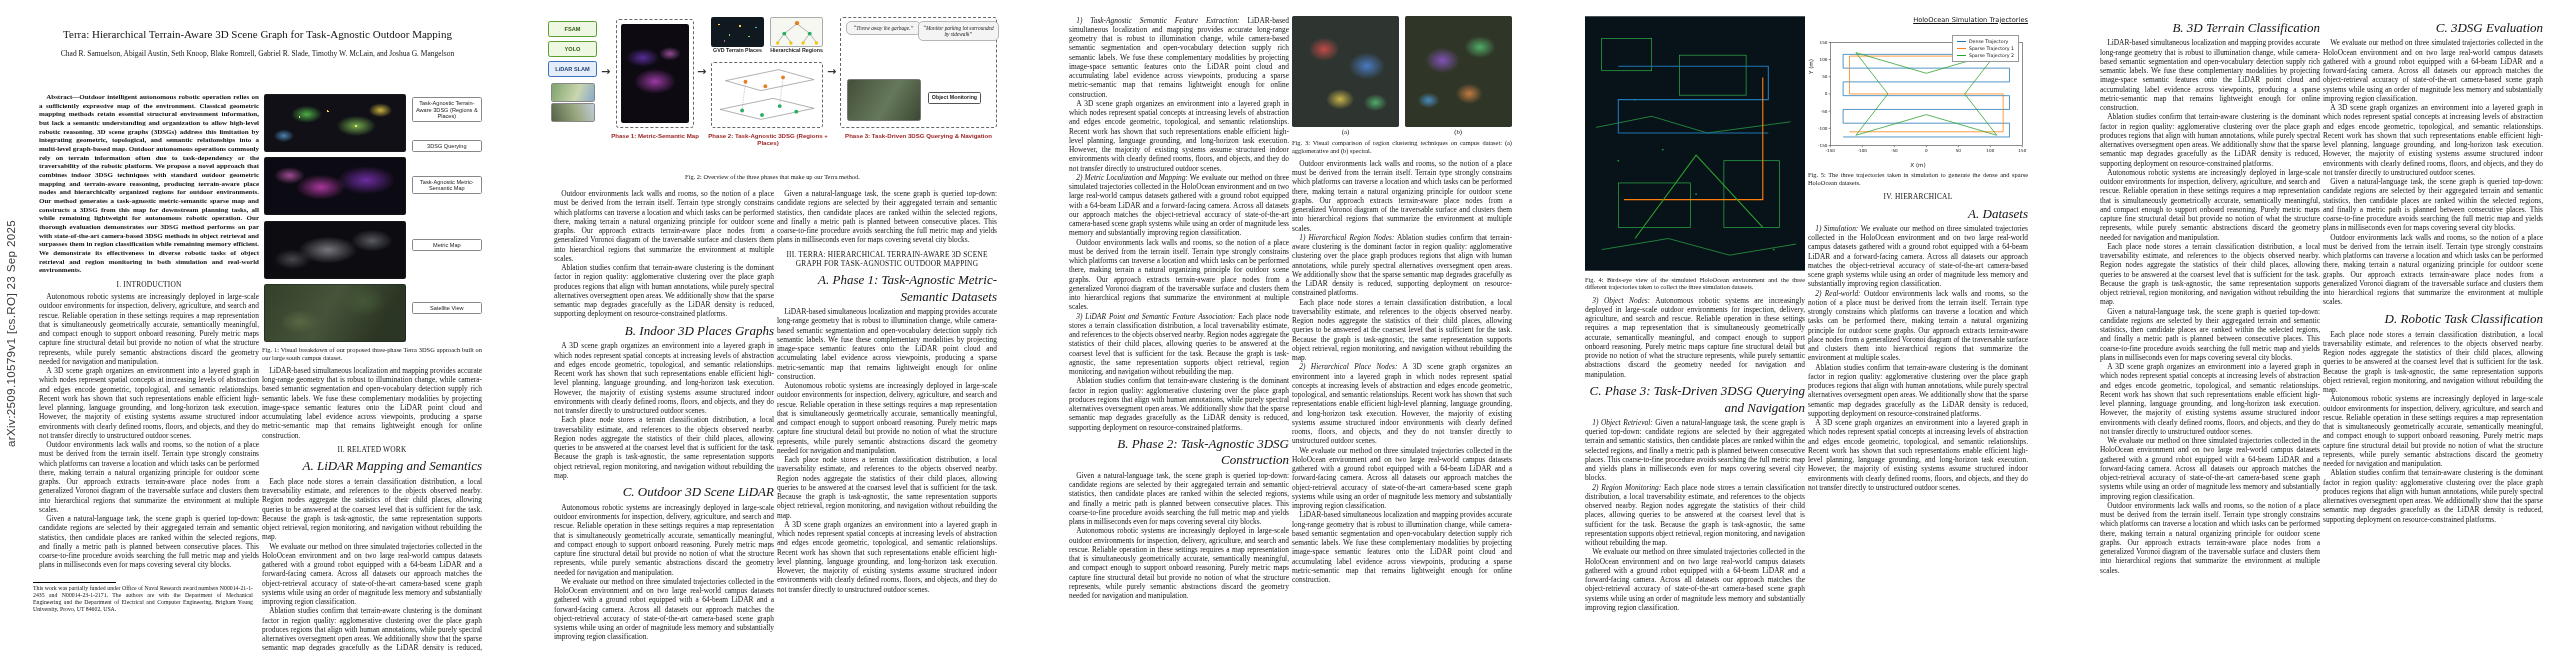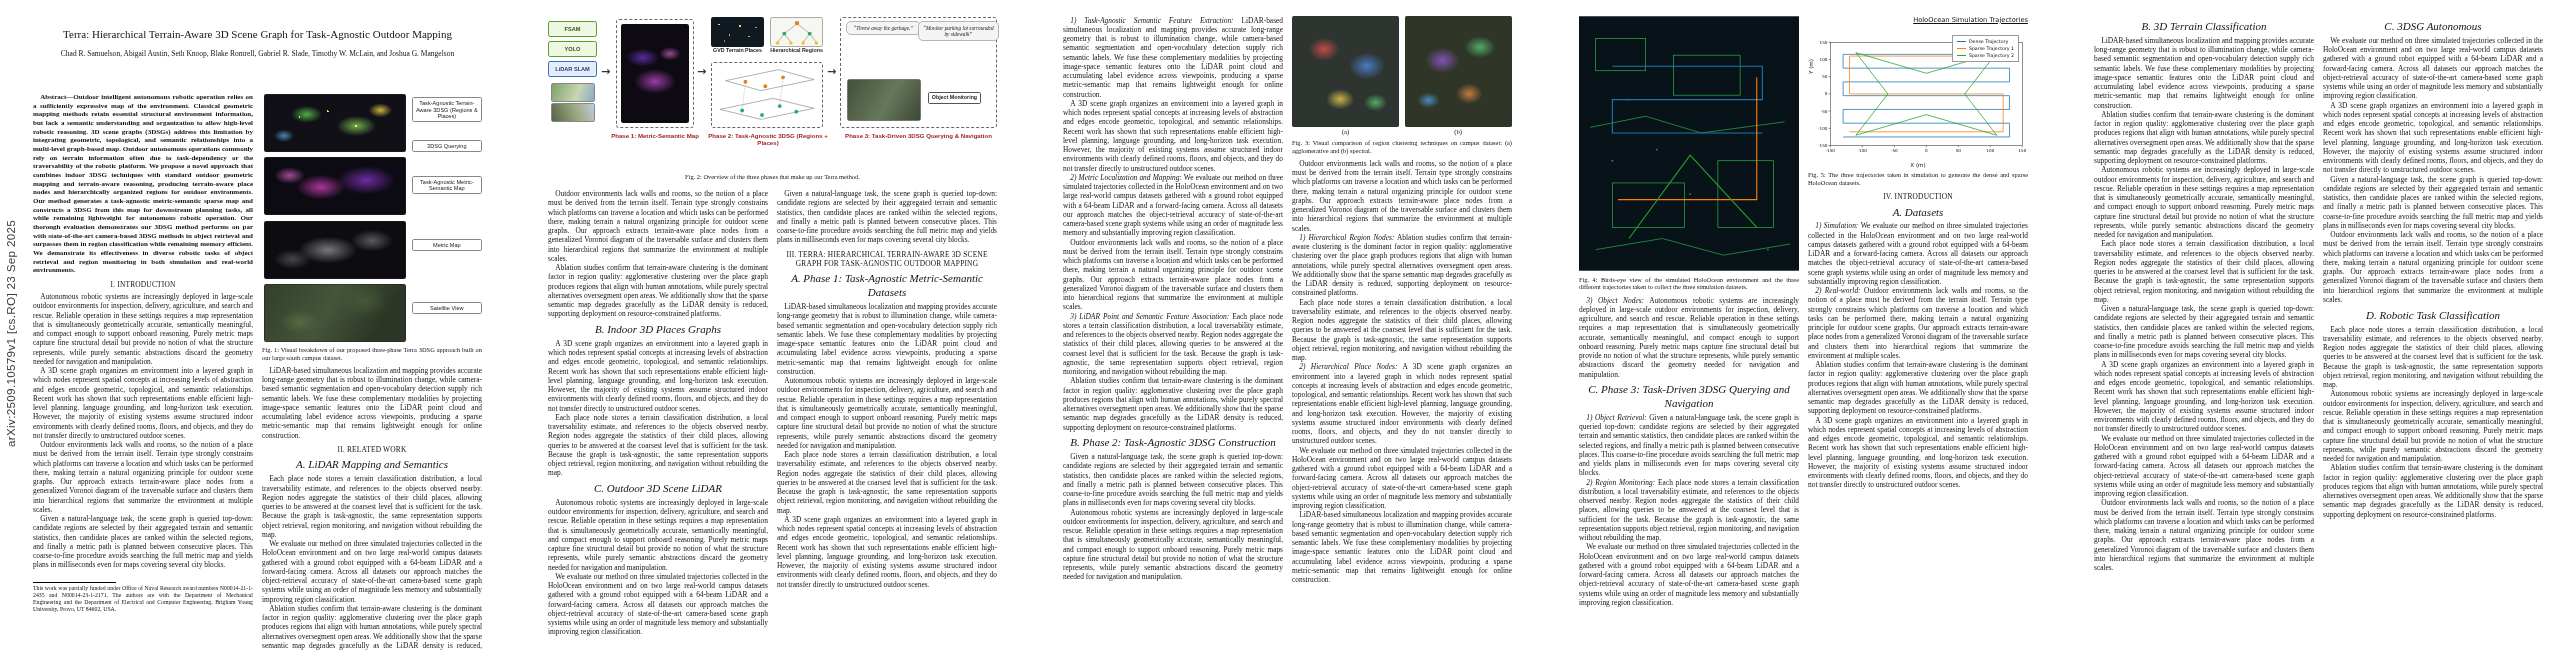--- a/index.html
+++ b/index.html
@@ -11,30 +11,30 @@
   .arxiv{position:absolute;left:4.4px;top:133px;height:400px;writing-mode:vertical-rl;
          transform:rotate(180deg);font-family:"Liberation Sans",sans-serif;font-size:11.7px;
          color:#3c3c3c;letter-spacing:0.3px;text-align:center;}
 
   .titleblock{position:absolute;left:33px;top:28px;width:449px;text-align:center;}
   .title{font-size:11px;font-weight:normal;line-height:1.18;margin:0 0 7.8px;}
   .authors{font-size:7.5px;margin:0;line-height:1.3;}
 
   .col{position:absolute;width:220px;overflow:hidden;text-align:justify;
        font-size:7.4px;line-height:1.25;}
-  .cl{left:33px}.cr{left:262px}
+  .cl{left:39px}.cr{left:262px}
   .p1c{top:93px;height:558px;}
   .p1l{top:93px;height:485px;}
   .fullc{top:15.6px;height:636px;}
   .p2c{top:189px;height:462px;}
 
   .bp{margin:0;text-indent:7.2px;}
   .abs{font-weight:bold;font-size:7px;line-height:1.24;margin:0 0 3.9px;text-indent:7.2px;}
   .sec{margin:5px 0 2.8px;text-align:center;font-size:7.4px;font-weight:normal;letter-spacing:0.2px;}
-  .sub{margin:4.4px 0 2.2px;font-size:11px;font-weight:normal;font-style:italic;text-align:center;}
+  .sub{margin:4.4px 0 2.2px;font-size:13px;font-weight:normal;font-style:italic;text-align:right;}
   .ri{font-style:italic;}
   .cap{font-size:6.4px;line-height:1.22;margin:2.8px 0 4.4px;text-align:justify;}
   .capc{text-align:center;}
 
   .fnote{position:absolute;left:33px;top:582px;width:220px;font-size:5.8px;line-height:1.2;text-align:justify;}
   .fnrule{width:83px;border-top:0.6px solid #000;margin-bottom:1.7px;}
 
   
   .fig1{position:relative;height:250px;margin-bottom:2.2px;}
   .tile{position:absolute;left:2.2px;width:142px;height:58px;border-radius:2.2px;box-shadow:0 0 0 0.6px #222 inset;}
@@ -366,21 +366,21 @@
           </svg>
         <div class="ylab">Y (m)</div>
         <div class="xlab">X (m)</div>
         <div class="legend">
           <div class="lgrow"><span class="sw" style="background: rgb(31, 119, 180);"></span><span>Dense Trajectory</span></div>
           <div class="lgrow"><span class="sw" style="background: rgb(255, 127, 14);"></span><span>Sparse Trajectory 1</span></div>
           <div class="lgrow"><span class="sw" style="background: rgb(44, 160, 44);"></span><span>Sparse Trajectory 2</span></div>
         </div>
       </div>
       <p class="cap">Fig. 5: The three trajectories taken in simulation to generate the dense and sparse HoloOcean datasets.</p>
-      <h2 class="sec">IV. INTRODUCTION</h2>
+      <h2 class="sec">IV. HIERARCHICAL</h2>
       <h3 class="sub">A. Datasets</h3>
       <p class="bp"><span class="ri">1) Simulation:</span> <span>We evaluate our method on three simulated trajectories collected in the HoloOcean environment and on two large real-world campus datasets gathered with a ground robot equipped with a 64-beam LiDAR and a forward-facing camera. Across all datasets our approach matches the object-retrieval accuracy of state-of-the-art camera-based scene graph systems while using an order of magnitude less memory and substantially improving region classification.</span></p>
       <p class="bp"><span class="ri">2) Real-world:</span> <span>Outdoor environments lack walls and rooms, so the notion of a place must be derived from the terrain itself. Terrain type strongly constrains which platforms can traverse a location and which tasks can be performed there, making terrain a natural organizing principle for outdoor scene graphs. Our approach extracts terrain-aware place nodes from a generalized Voronoi diagram of the traversable surface and clusters them into hierarchical regions that summarize the environment at multiple scales.</span></p>
       <p class="bp">Ablation studies confirm that terrain-aware clustering is the dominant factor in region quality: agglomerative clustering over the place graph produces regions that align with human annotations, while purely spectral alternatives oversegment open areas. We additionally show that the sparse semantic map degrades gracefully as the LiDAR density is reduced, supporting deployment on resource-constrained platforms.</p>
       <p class="bp">A 3D scene graph organizes an environment into a layered graph in which nodes represent spatial concepts at increasing levels of abstraction and edges encode geometric, topological, and semantic relationships. Recent work has shown that such representations enable efficient high-level planning, language grounding, and long-horizon task execution. However, the majority of existing systems assume structured indoor environments with clearly defined rooms, floors, and objects, and they do not transfer directly to unstructured outdoor scenes.</p>
     </div>
   </div>
 
   <div class="page" id="pg5">
     <div class="col cl fullc">
@@ -388,21 +388,21 @@
       <p class="bp">LiDAR-based simultaneous localization and mapping provides accurate long-range geometry that is robust to illumination change, while camera-based semantic segmentation and open-vocabulary detection supply rich semantic labels. We fuse these complementary modalities by projecting image-space semantic features onto the LiDAR point cloud and accumulating label evidence across viewpoints, producing a sparse metric-semantic map that remains lightweight enough for online construction.</p>
       <p class="bp">Ablation studies confirm that terrain-aware clustering is the dominant factor in region quality: agglomerative clustering over the place graph produces regions that align with human annotations, while purely spectral alternatives oversegment open areas. We additionally show that the sparse semantic map degrades gracefully as the LiDAR density is reduced, supporting deployment on resource-constrained platforms.</p>
       <p class="bp">Autonomous robotic systems are increasingly deployed in large-scale outdoor environments for inspection, delivery, agriculture, and search and rescue. Reliable operation in these settings requires a map representation that is simultaneously geometrically accurate, semantically meaningful, and compact enough to support onboard reasoning. Purely metric maps capture fine structural detail but provide no notion of what the structure represents, while purely semantic abstractions discard the geometry needed for navigation and manipulation.</p>
       <p class="bp">Each place node stores a terrain classification distribution, a local traversability estimate, and references to the objects observed nearby. Region nodes aggregate the statistics of their child places, allowing queries to be answered at the coarsest level that is sufficient for the task. Because the graph is task-agnostic, the same representation supports object retrieval, region monitoring, and navigation without rebuilding the map.</p>
       <p class="bp">Given a natural-language task, the scene graph is queried top-down: candidate regions are selected by their aggregated terrain and semantic statistics, then candidate places are ranked within the selected regions, and finally a metric path is planned between consecutive places. This coarse-to-fine procedure avoids searching the full metric map and yields plans in milliseconds even for maps covering several city blocks.</p>
       <p class="bp">A 3D scene graph organizes an environment into a layered graph in which nodes represent spatial concepts at increasing levels of abstraction and edges encode geometric, topological, and semantic relationships. Recent work has shown that such representations enable efficient high-level planning, language grounding, and long-horizon task execution. However, the majority of existing systems assume structured indoor environments with clearly defined rooms, floors, and objects, and they do not transfer directly to unstructured outdoor scenes.</p>
       <p class="bp">We evaluate our method on three simulated trajectories collected in the HoloOcean environment and on two large real-world campus datasets gathered with a ground robot equipped with a 64-beam LiDAR and a forward-facing camera. Across all datasets our approach matches the object-retrieval accuracy of state-of-the-art camera-based scene graph systems while using an order of magnitude less memory and substantially improving region classification.</p>
       <p class="bp">Outdoor environments lack walls and rooms, so the notion of a place must be derived from the terrain itself. Terrain type strongly constrains which platforms can traverse a location and which tasks can be performed there, making terrain a natural organizing principle for outdoor scene graphs. Our approach extracts terrain-aware place nodes from a generalized Voronoi diagram of the traversable surface and clusters them into hierarchical regions that summarize the environment at multiple scales.</p>
     </div>
     <div class="col cr fullc">
-      <h3 class="sub">C. 3DSG Autonomous</h3>
+      <h3 class="sub">C. 3DSG Evaluation</h3>
       <p class="bp">We evaluate our method on three simulated trajectories collected in the HoloOcean environment and on two large real-world campus datasets gathered with a ground robot equipped with a 64-beam LiDAR and a forward-facing camera. Across all datasets our approach matches the object-retrieval accuracy of state-of-the-art camera-based scene graph systems while using an order of magnitude less memory and substantially improving region classification.</p>
       <p class="bp">A 3D scene graph organizes an environment into a layered graph in which nodes represent spatial concepts at increasing levels of abstraction and edges encode geometric, topological, and semantic relationships. Recent work has shown that such representations enable efficient high-level planning, language grounding, and long-horizon task execution. However, the majority of existing systems assume structured indoor environments with clearly defined rooms, floors, and objects, and they do not transfer directly to unstructured outdoor scenes.</p>
       <p class="bp">Given a natural-language task, the scene graph is queried top-down: candidate regions are selected by their aggregated terrain and semantic statistics, then candidate places are ranked within the selected regions, and finally a metric path is planned between consecutive places. This coarse-to-fine procedure avoids searching the full metric map and yields plans in milliseconds even for maps covering several city blocks.</p>
       <p class="bp">Outdoor environments lack walls and rooms, so the notion of a place must be derived from the terrain itself. Terrain type strongly constrains which platforms can traverse a location and which tasks can be performed there, making terrain a natural organizing principle for outdoor scene graphs. Our approach extracts terrain-aware place nodes from a generalized Voronoi diagram of the traversable surface and clusters them into hierarchical regions that summarize the environment at multiple scales.</p>
       <h3 class="sub">D. Robotic Task Classification</h3>
       <p class="bp">Each place node stores a terrain classification distribution, a local traversability estimate, and references to the objects observed nearby. Region nodes aggregate the statistics of their child places, allowing queries to be answered at the coarsest level that is sufficient for the task. Because the graph is task-agnostic, the same representation supports object retrieval, region monitoring, and navigation without rebuilding the map.</p>
       <p class="bp">Autonomous robotic systems are increasingly deployed in large-scale outdoor environments for inspection, delivery, agriculture, and search and rescue. Reliable operation in these settings requires a map representation that is simultaneously geometrically accurate, semantically meaningful, and compact enough to support onboard reasoning. Purely metric maps capture fine structural detail but provide no notion of what the structure represents, while purely semantic abstractions discard the geometry needed for navigation and manipulation.</p>
       <p class="bp">Ablation studies confirm that terrain-aware clustering is the dominant factor in region quality: agglomerative clustering over the place graph produces regions that align with human annotations, while purely spectral alternatives oversegment open areas. We additionally show that the sparse semantic map degrades gracefully as the LiDAR density is reduced, supporting deployment on resource-constrained platforms.</p>
     </div>
   </div>

